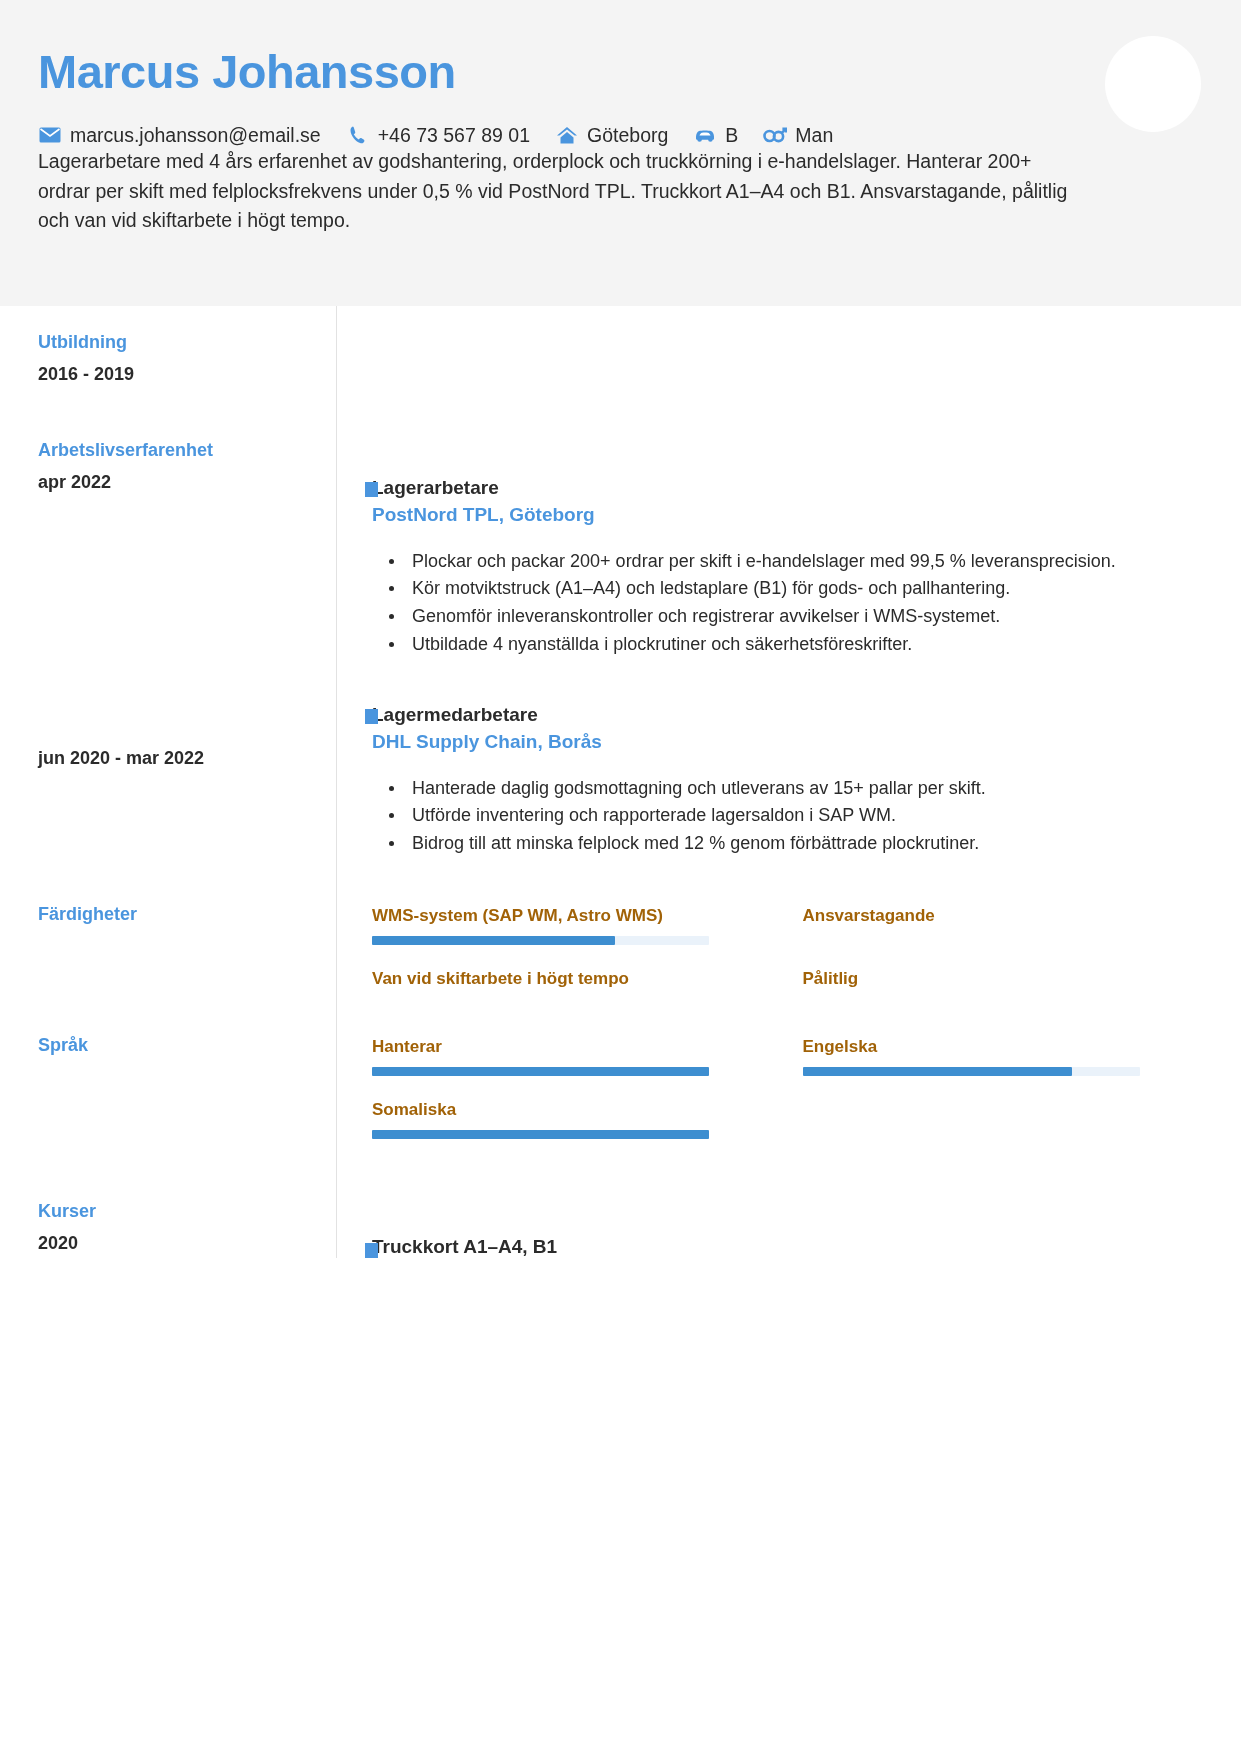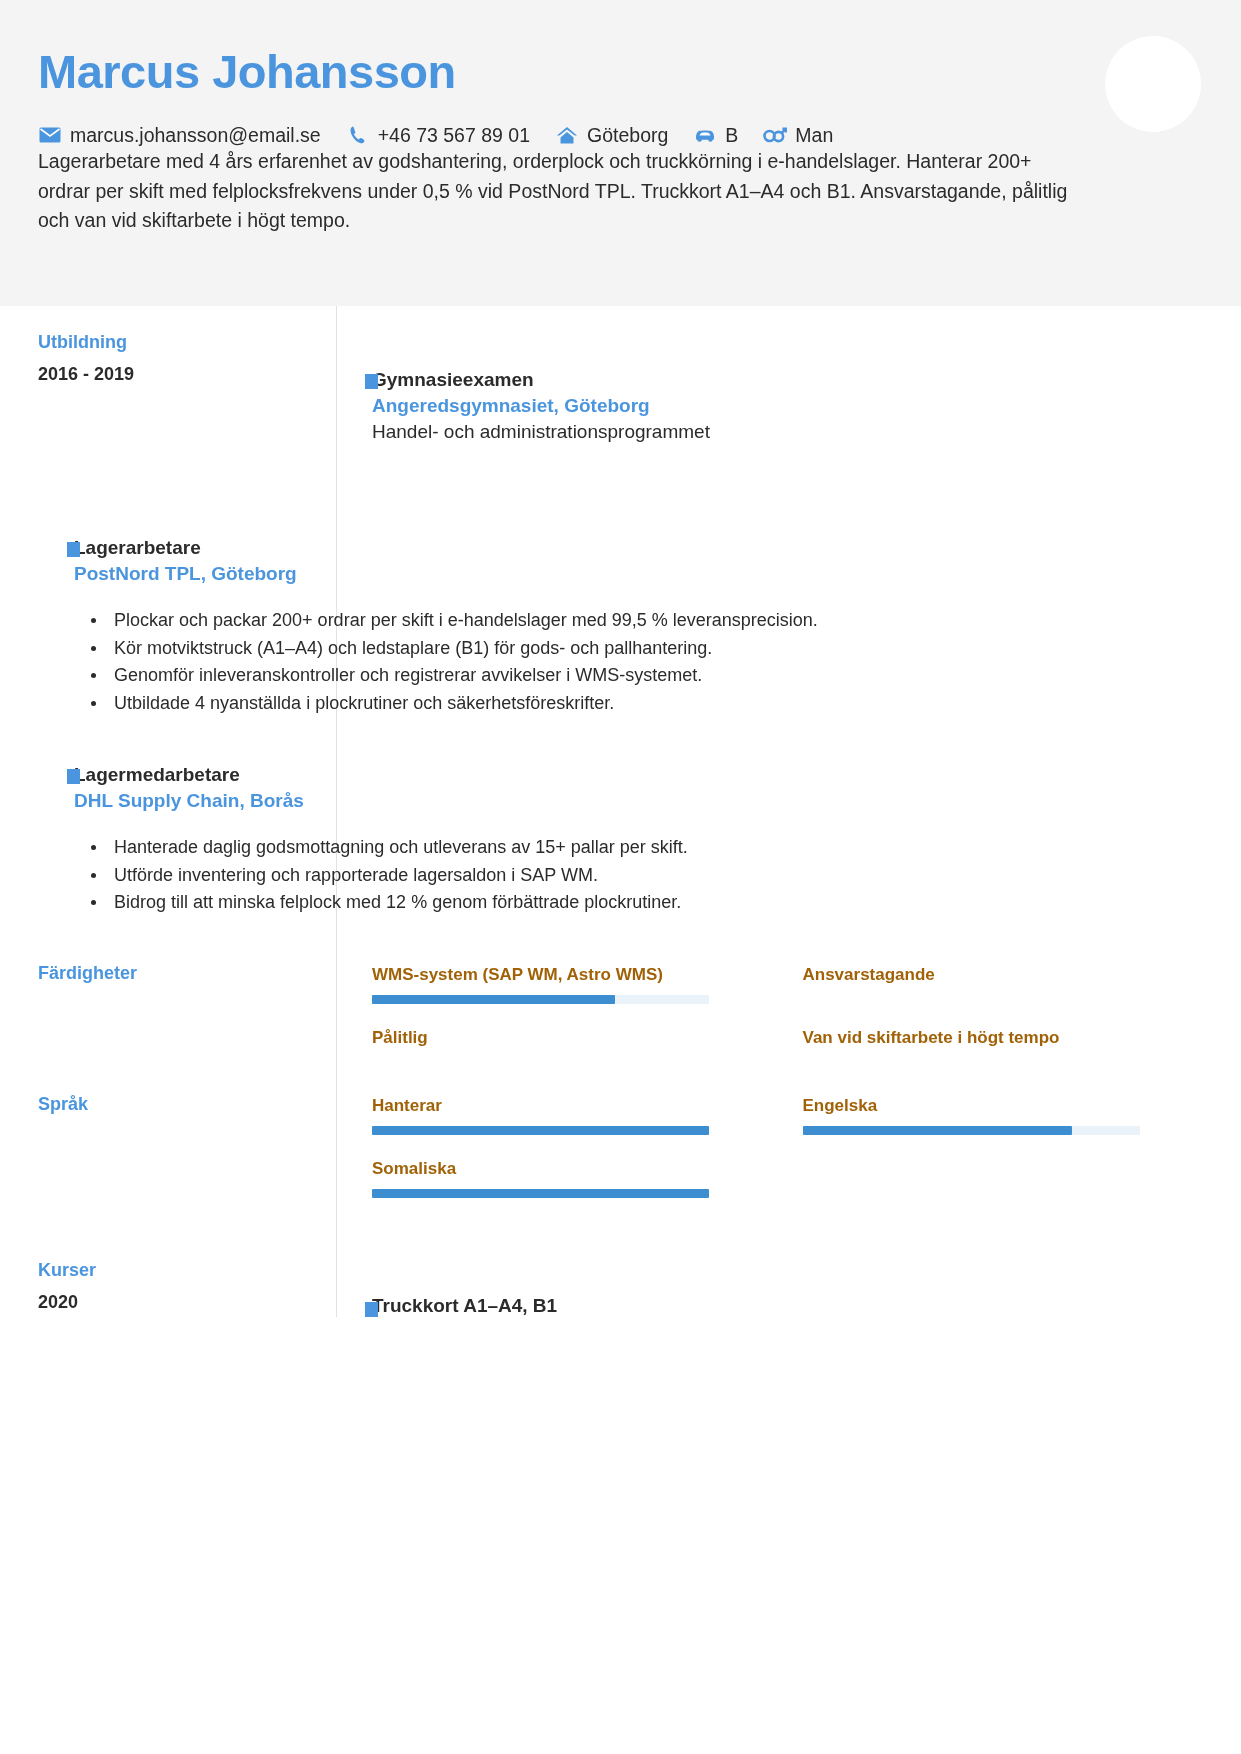--- a/index.html
+++ b/index.html
@@ -249,32 +249,32 @@
 <div class="content">
   <div class="divider"></div>
 
   <div class="section row-edu">
     <div class="col-left">
       <div class="sec-title">Utbildning</div>
       <div class="date">2016 - 2019</div>
     </div>
     <div class="col-right">
       <div style="height:35px"></div>
-      <div class="entry">
-        <span class="marker"></span>
-        <div class="role">Gymnasieexamen</div>
-        <div class="org">Angeredsgymnasiet, Göteborg</div>
-        <div class="sub">Handel- och administrationsprogrammet</div>
-      </div>
     </div>
   </div>
 
   <div class="spacer-lg"></div>
 
   <div class="section row-work">
+    <div class="col-left">
+      <div class="sec-title">Arbetslivserfarenhet</div>
+      <div class="date">apr 2022</div>
+      <div style="height:252px"></div>
+      <div class="date">jun 2020 - mar 2022</div>
+    </div>
     <div class="col-right">
       <div style="height:35px"></div>
 
       <div class="entry">
         <span class="marker"></span>
         <div class="role">Lagerarbetare</div>
         <div class="org">PostNord TPL, Göteborg</div>
         <ul class="bullets">
           <li>Plockar och packar 200+ ordrar per skift i e-handelslager med 99,5 % leveransprecision.</li>
           <li>Kör motviktstruck (A1–A4) och ledstaplare (B1) för gods- och pallhantering.</li>
@@ -312,25 +312,25 @@
           <div class="bar-track">
             <div class="bar-fill" id="skill-bar-0" style="width: 72%;"></div>
           </div>
         </div>
 
         <div class="pair-item">
           <div class="pair-label">Ansvarstagande</div>
         </div>
 
         <div class="pair-item">
+          <div class="pair-label">Van vid skiftarbete i högt tempo</div>
+        </div>
+
+        <div class="pair-item">
           <div class="pair-label">Pålitlig</div>
-        </div>
-
-        <div class="pair-item">
-          <div class="pair-label">Van vid skiftarbete i högt tempo</div>
         </div>
 
       </div>
     </div>
   </div>
 
   <div style="height:14px"></div>
 
   <div class="section">
     <div class="col-left">

